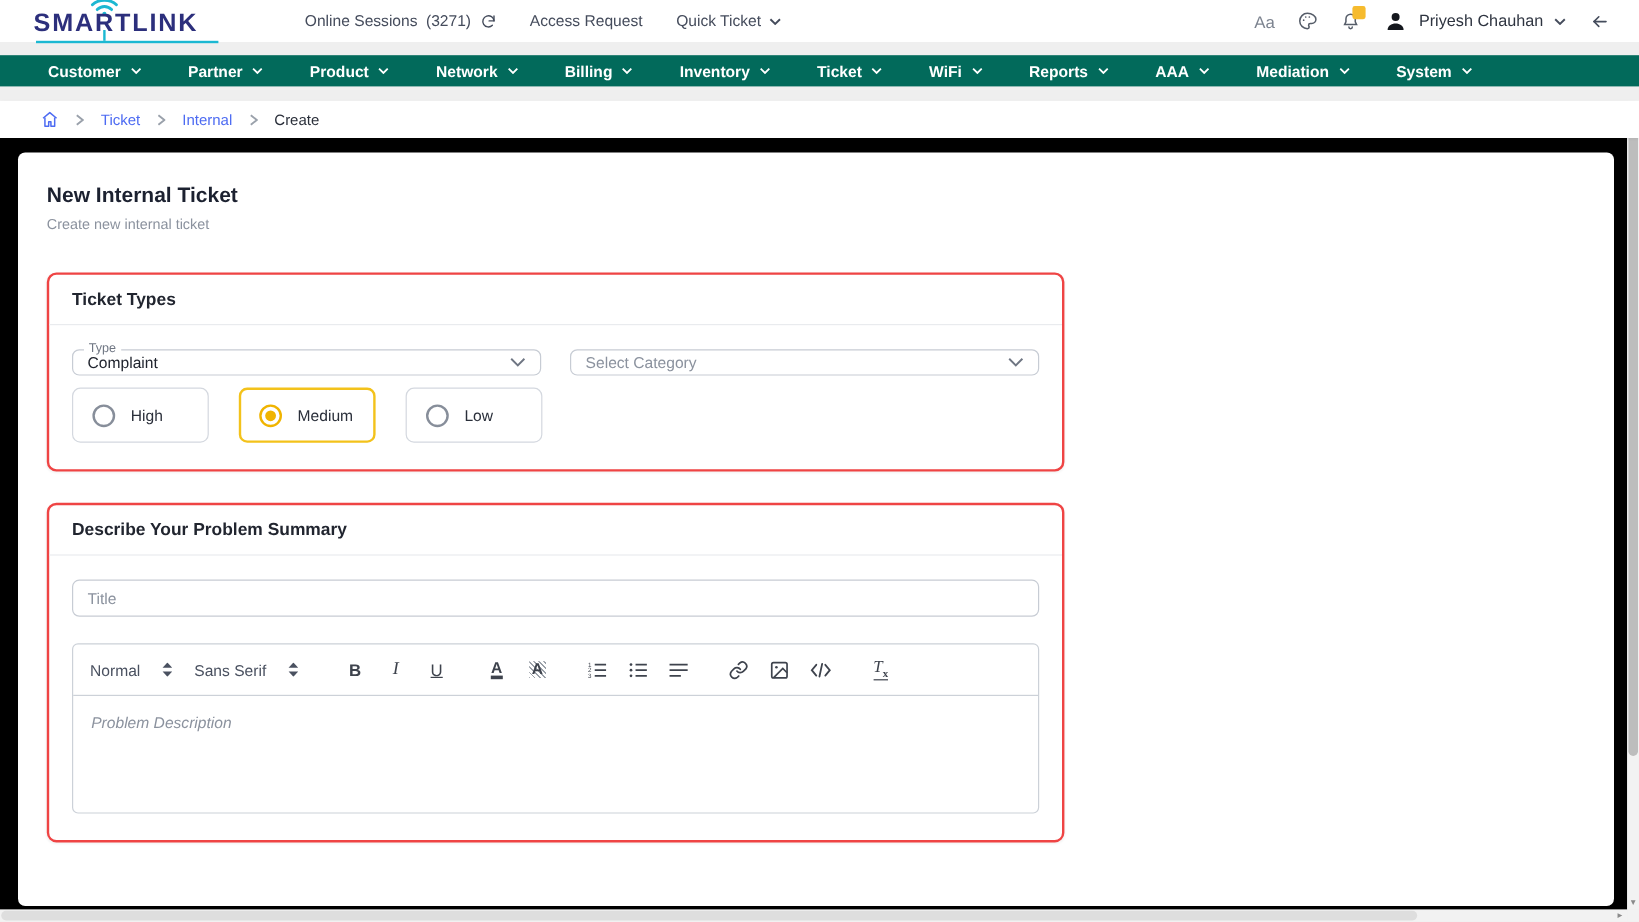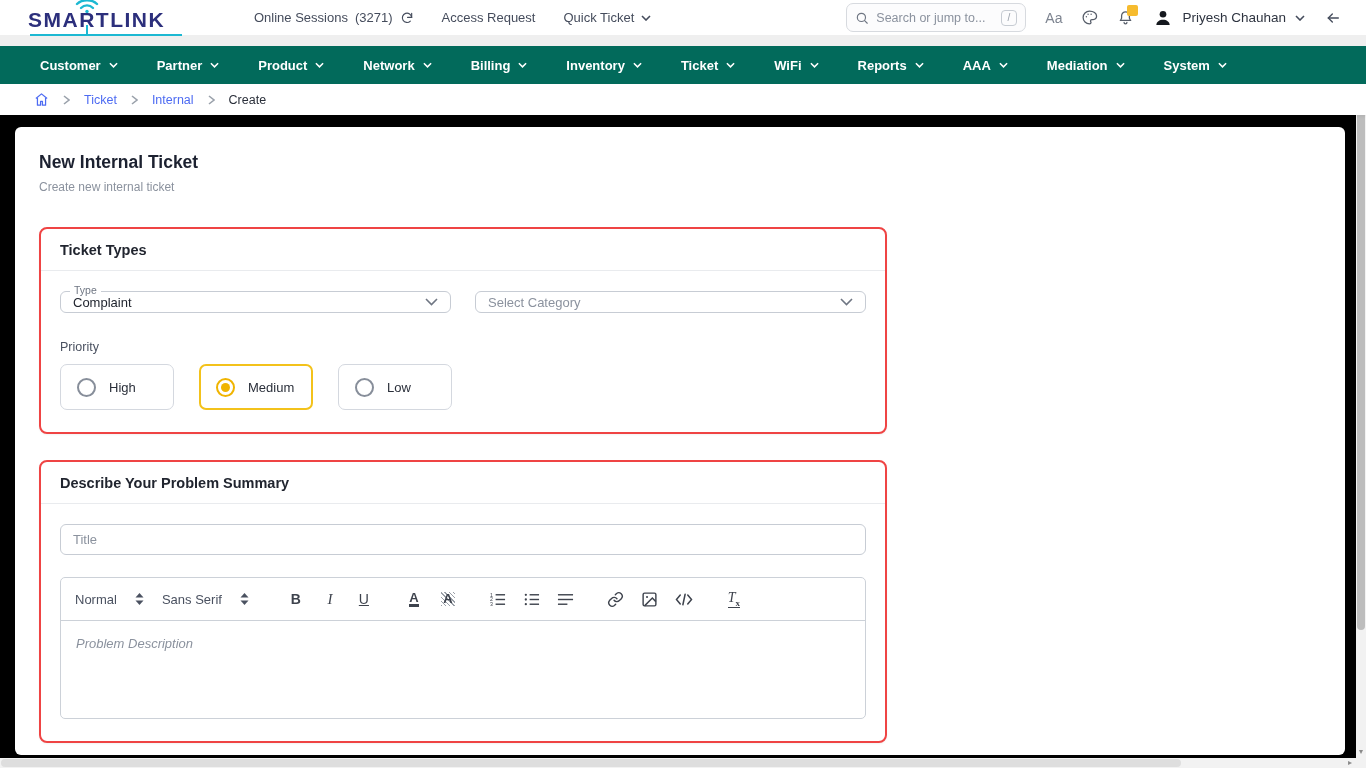--- a/index.html
+++ b/index.html
@@ -31,21 +31,21 @@
   .kbd { border:1px solid #c7ccd3; border-radius:4px; font-size:10px; color:#9aa1ab;
     padding:1px 6px; line-height:12px; }
   .aa { font-size:14px; color:#7d8490; cursor:pointer; }
   .bell-wrap { position:relative; cursor:pointer; }
   .bell-badge { position:absolute; right:-4px; top:-4px; width:11px; height:11px;
     background:#f6bb2e; border-radius:2px; }
   .user { display:flex; align-items:center; gap:9px; cursor:pointer; }
   .user-name { font-size:13.5px; color:#2e3440; }
 
   
-  .mainnav { position:absolute; top:46px; left:0; right:0; height:38px; background:#026a5b;
+  .mainnav { position:absolute; top:46px; left:0; right:0; height:26px; background:#026a5b;
     display:flex; align-items:center; padding-left:40px; gap:39px; z-index:4; }
   .nav-item { display:flex; align-items:center; gap:8px; color:#fff; font-size:13px;
     font-weight:600; cursor:pointer; white-space:nowrap; }
 
   
   .crumbbar { position:absolute; top:84px; left:0; right:0; height:31px; background:#fff;
     display:flex; align-items:center; padding-left:34px; gap:14px; font-size:12.5px;
     box-shadow:0 1px 3px rgba(0,0,0,.08); z-index:3; }
   .crumb-link { color:#4d6bf2; cursor:pointer; }
   .crumb-current { color:#2a2f3a; }
@@ -162,30 +162,20 @@
         <span>Quick Ticket</span>
         <span class="icon">
           <svg width="10" height="6" viewBox="0 0 10 6" fill="none" stroke="#454c5c" stroke-width="1.6">
               <polyline points="1,1 5,5 9,1"></polyline>
             </svg>
         </span>
       </div>
     </div>
 
     <div class="top-right">
-      <div class="searchbox">
-        <span class="icon">
-          <svg width="14" height="14" viewBox="0 0 24 24" fill="none" stroke="#6f7683" stroke-width="2" stroke-linecap="round">
-            <circle cx="11" cy="11" r="7"></circle>
-              <line x1="21" y1="21" x2="16.5" y2="16.5"></line>
-          </svg>
-        </span>
-        <input type="text" placeholder="Search or jump to..." style="">
-        <span class="kbd">/</span>
-      </div>
 
       <span class="aa">Aa</span>
 
       <span class="icon">
         <svg width="17" height="17" viewBox="0 0 24 24" fill="none" stroke="#565d69" stroke-width="1.8">
           <path d="M12 3a9 9 0 1 0 0 18c1.4 0 2.1-.8 2.1-1.8 0-.9-.7-1.4-.7-2.3 0-1.1.9-2 2-2h1.7A4.9 4.9 0 0 0 22 10c0-3.9-4.5-7-10-7z"></path>
           <circle cx="7.6" cy="11" r="1" fill="#565d69" stroke="none"></circle>
           <circle cx="10" cy="7.3" r="1" fill="#565d69" stroke="none"></circle>
           <circle cx="14.3" cy="7.3" r="1" fill="#565d69" stroke="none"></circle>
         </svg>
@@ -370,21 +360,20 @@
             <div class="selectbox placeholder">
               <span>Select Category</span>
               <span class="chev icon">
                 <svg width="13" height="8" viewBox="0 0 13 8" fill="none" stroke="#6f7683" stroke-width="1.6">
                     <polyline points="1,1 6.5,6.5 12,1"></polyline>
                   </svg>
               </span>
             </div>
           </div>
 
-          <div class="priority-label">Priority</div>
           <div class="priority-row">
             <div class="radio-card">
               <span class="radio">
                   <span class="dot"></span>
                 </span>
               <span>High</span>
             </div>
             <div class="radio-card selected">
               <span class="radio">
                   <span class="dot"></span>

